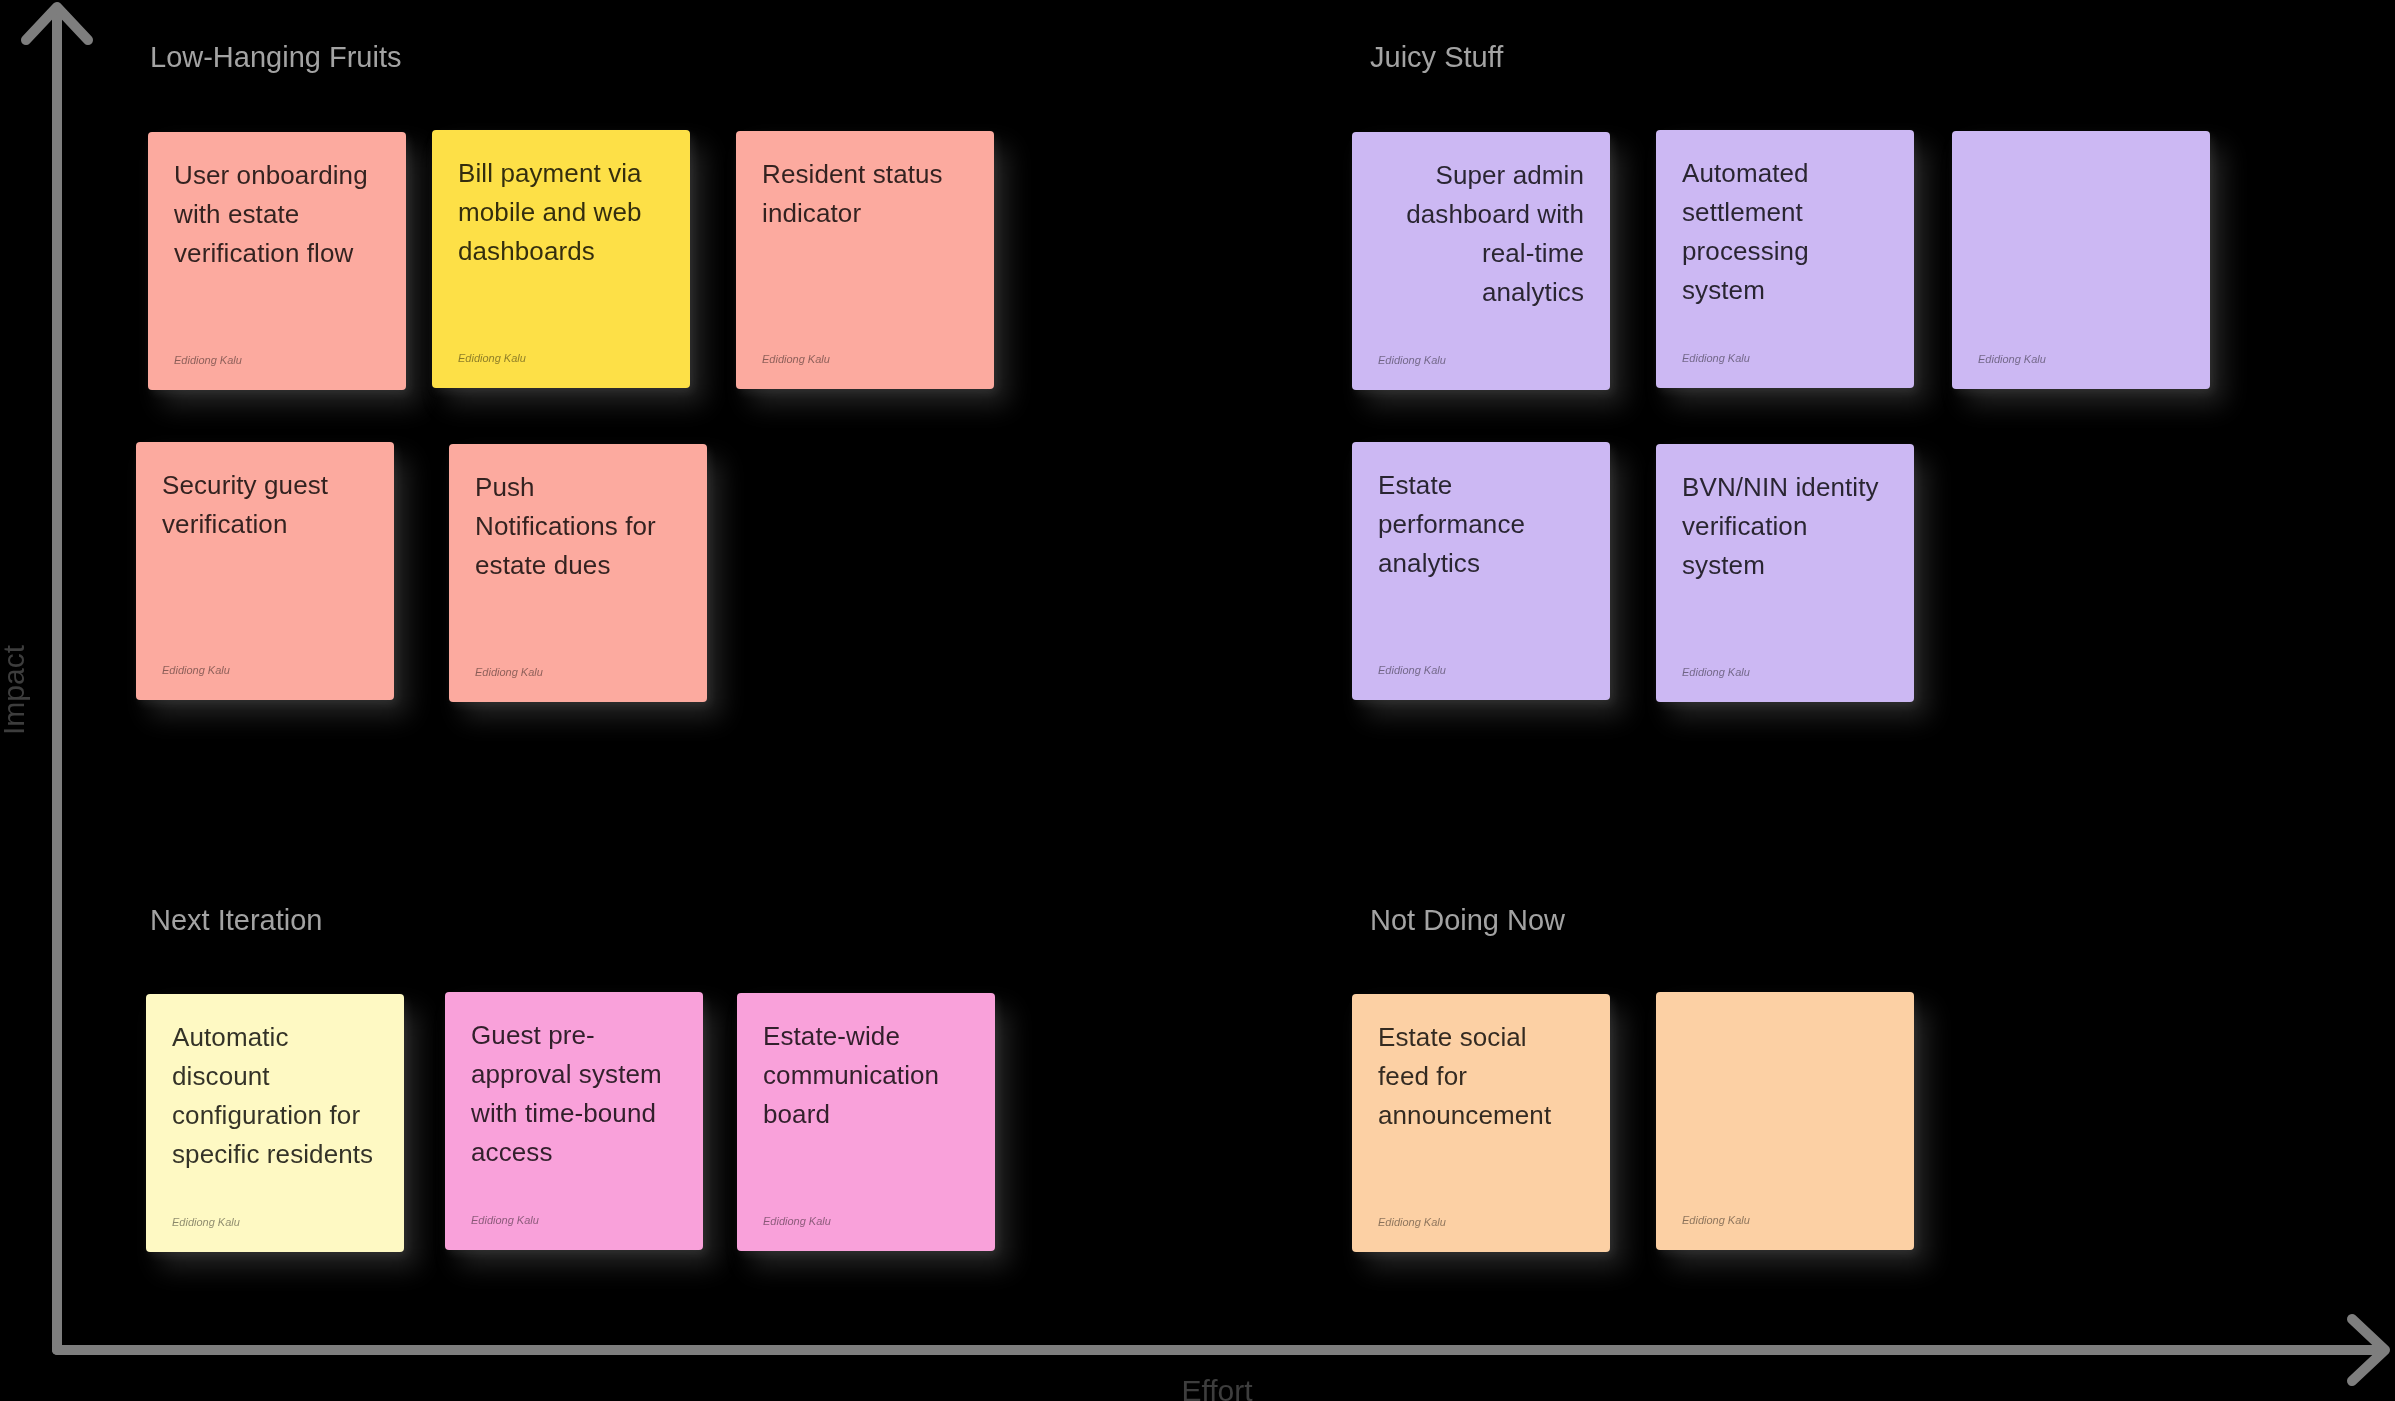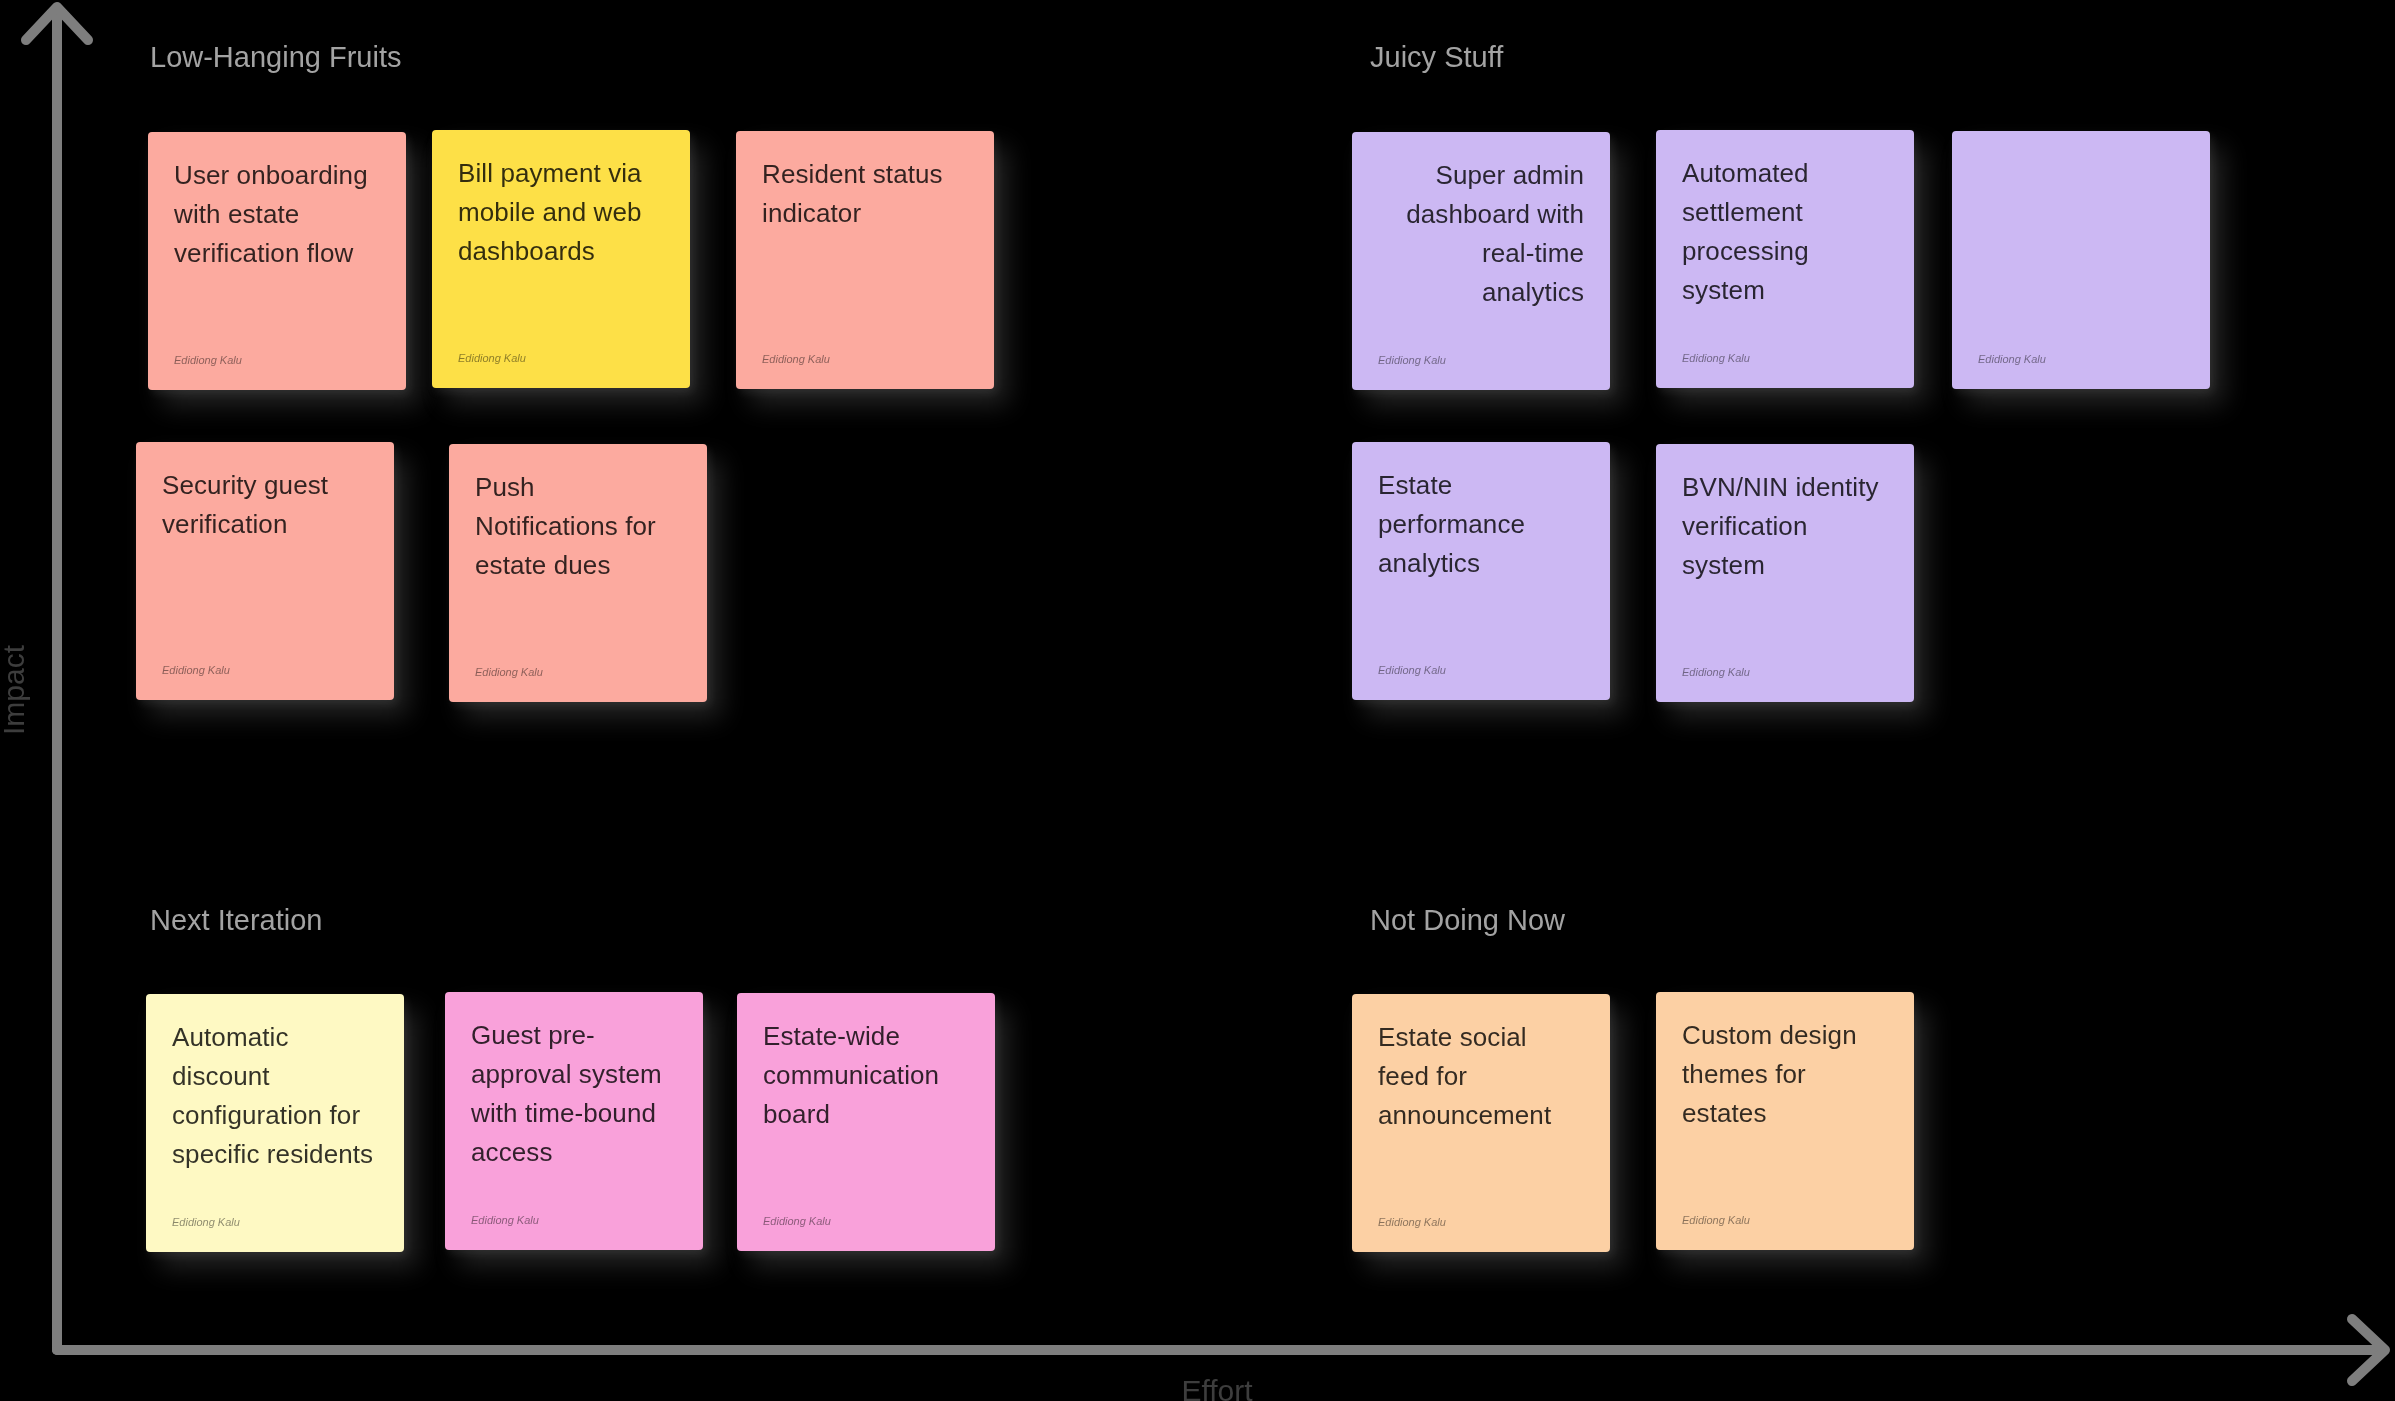--- a/index.html
+++ b/index.html
@@ -127,17 +127,16 @@
   <div class="note" style="left: 737px; top: 993px; background: rgb(249, 161, 218);">
     <div class="note-text">Estate-wide communication board</div>
     <div class="note-author">Edidiong Kalu</div>
   </div>
 
   <div class="note" style="left: 1352px; top: 994px; background: rgb(252, 208, 164);">
     <div class="note-text">Estate social feed for announcement</div>
     <div class="note-author">Edidiong Kalu</div>
   </div>
   <div class="note" style="left: 1656px; top: 992px; background: rgb(252, 208, 164);">
-    <div class="note-text">Custom design themes for estates</div>
     <div class="note-author">Edidiong Kalu</div>
   </div>
 
 </div>
 
 </body></html>

